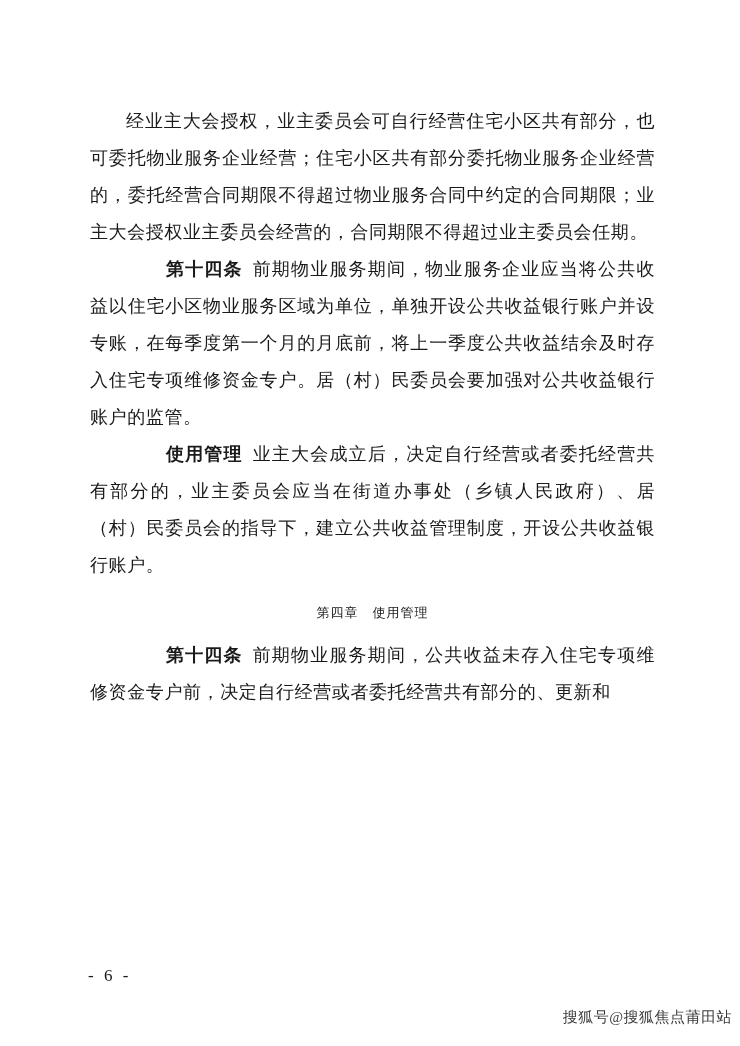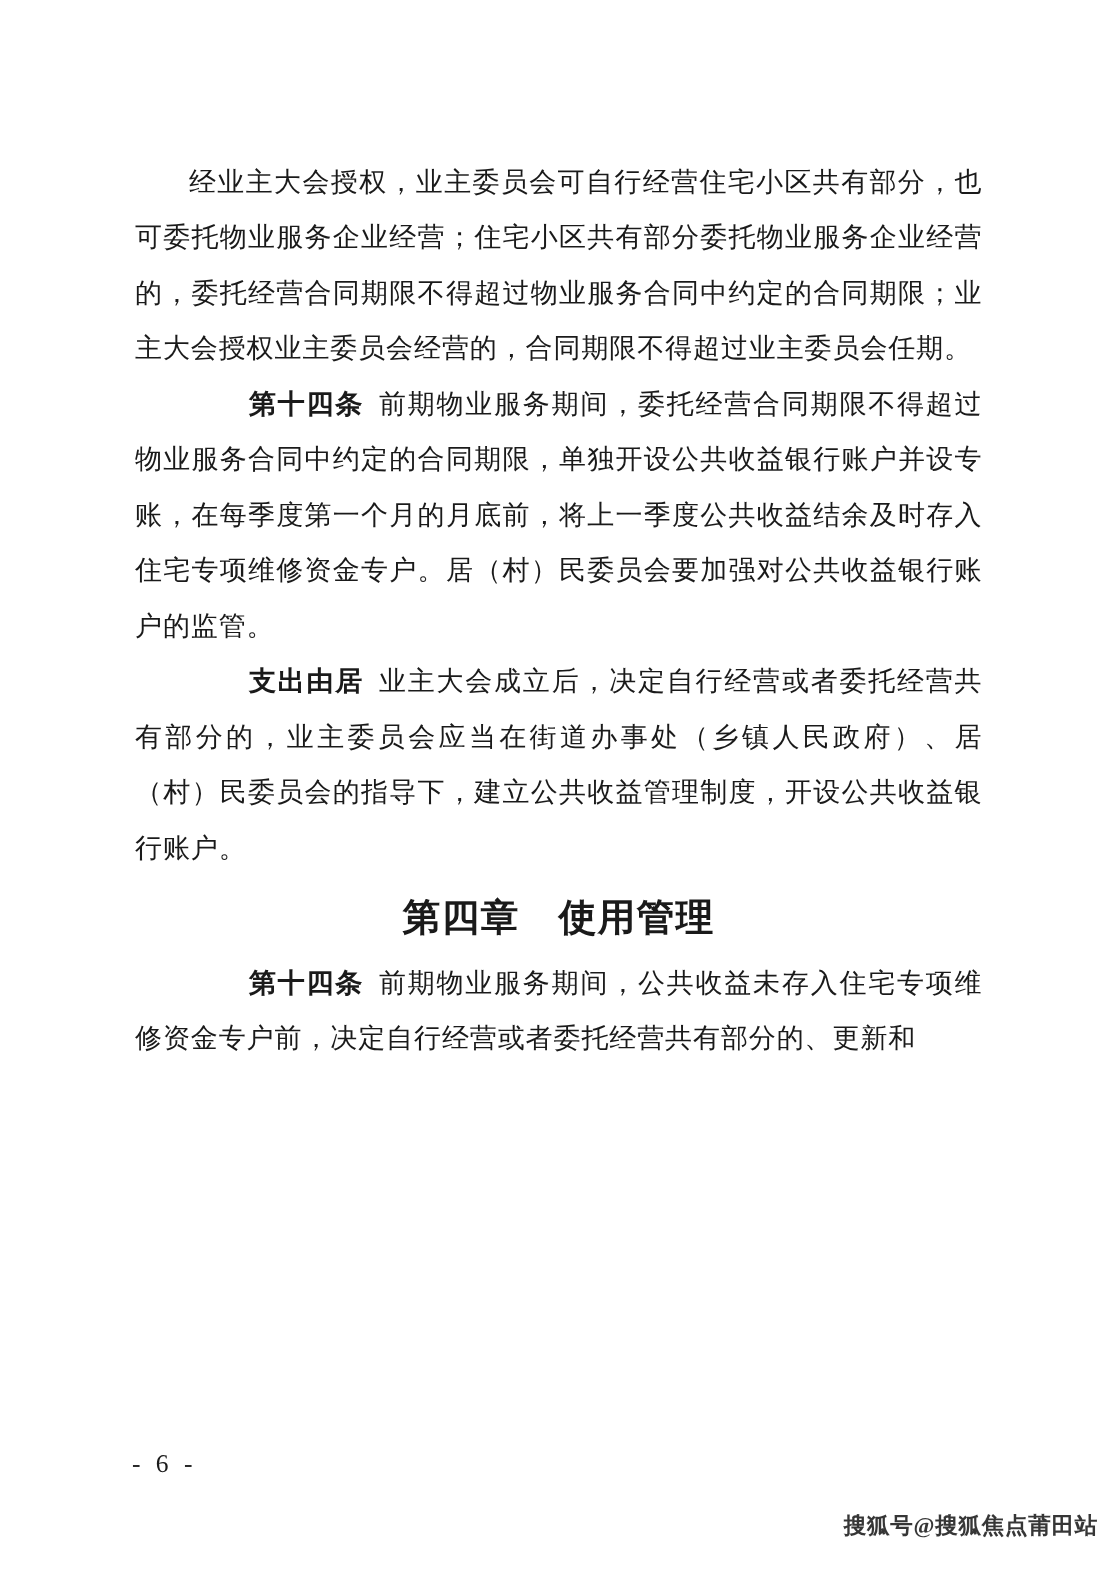--- a/index.html
+++ b/index.html
@@ -31,55 +31,55 @@
     letter-spacing: 0.6px;
     word-break: break-all;
   }
   .para .lead {
     font-weight: bold;
     margin-right: 0.55em;
     margin-left: 40px;
   }
   .chapter-heading {
     margin: 10px 0 6px 0;
-    font-size: 25px;
+    font-size: 13px;
     line-height: 37px;
-    font-weight: bold;
+    font-weight: normal;
     text-align: center;
     letter-spacing: 1px;
   }
   .page-number {
     position: absolute;
     left: 88px;
     top: 966px;
     font-size: 17px;
     letter-spacing: 3px;
     color: #1a1a1a;
   }
   .watermark {
     position: absolute;
     right: 8px;
     top: 1008px;
     font-size: 15px;
-    font-weight: bold;
+    font-weight: normal;
     color: rgba(10, 10, 10, 0.82);
     letter-spacing: 0.5px;
   }
 </style>
 </head>
 <body>
 
 <div class="page">
   <div class="content">
 
     <p class="para"><span>经业主大会授权，业主委员会可自行经营住宅小区共有部分，也可委托物业服务企业经营；住宅小区共有部分委托物业服务企业经营的，委托经营合同期限不得超过物业服务合同中约定的合同期限；业主大会授权业主委员会经营的，合同期限不得超过业主委员会任期。</span></p>
 
-    <p class="para"><span class="lead">第十四条</span><span>前期物业服务期间，委托经营合同期限不得超过物业服务合同中约定的合同期限，单独开设公共收益银行账户并设专账，在每季度第一个月的月底前，将上一季度公共收益结余及时存入住宅专项维修资金专户。居（村）民委员会要加强对公共收益银行账户的监管。</span></p>
+    <p class="para"><span class="lead">第十四条</span><span>前期物业服务期间，物业服务企业应当将公共收益以住宅小区物业服务区域为单位，单独开设公共收益银行账户并设专账，在每季度第一个月的月底前，将上一季度公共收益结余及时存入住宅专项维修资金专户。居（村）民委员会要加强对公共收益银行账户的监管。</span></p>
 
-    <p class="para"><span class="lead">支出由居</span><span>业主大会成立后，决定自行经营或者委托经营共有部分的，业主委员会应当在街道办事处（乡镇人民政府）、居（村）民委员会的指导下，建立公共收益管理制度，开设公共收益银行账户。</span></p>
+    <p class="para"><span class="lead">使用管理</span><span>业主大会成立后，决定自行经营或者委托经营共有部分的，业主委员会应当在街道办事处（乡镇人民政府）、居（村）民委员会的指导下，建立公共收益管理制度，开设公共收益银行账户。</span></p>
 
 
 
     <h2 class="chapter-heading">第四章　使用管理</h2>
 
     <p class="para"><span class="lead">第十四条</span><span>前期物业服务期间，公共收益未存入住宅专项维修资金专户前，决定自行经营或者委托经营共有部分的、更新和</span></p>
 
   </div>
 
   <div class="page-number">- 6 -</div>

